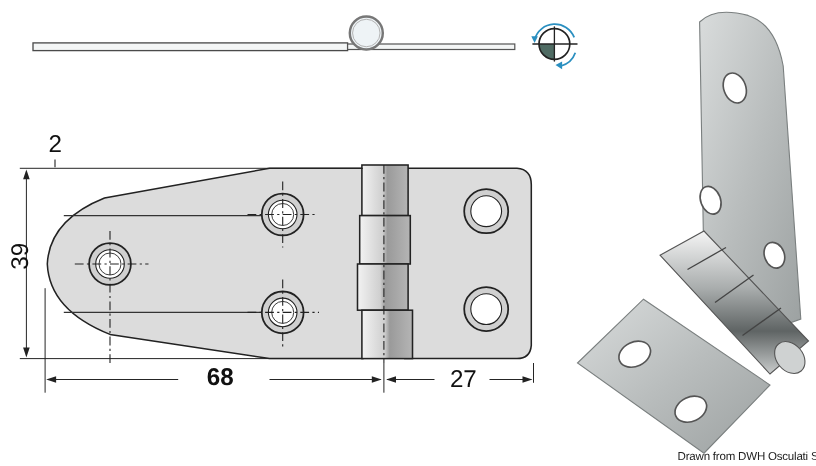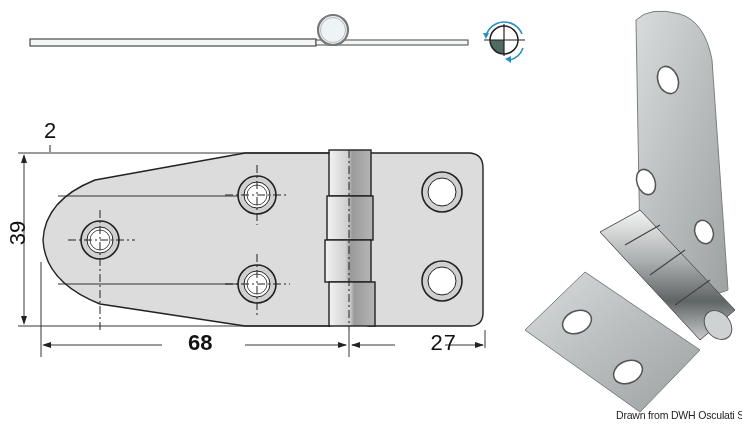--- a/index.html
+++ b/index.html
@@ -107,21 +107,21 @@
 
   <line x1="352" y1="345" x2="395" y2="345" stroke="#222" stroke-width="0.9"></line>
   <line x1="445" y1="345" x2="483" y2="345" stroke="#222" stroke-width="0.9"></line>
   <polygon points="351,345 360,342 360,348" fill="#222"></polygon>
   <polygon points="484,345 475,342 475,348" fill="#222"></polygon>
 </svg>
 
 <span class="dim-label" style="left:44px; top:120px;">2</span>
 <span class="dim-label" style="left:6px; top:222px; transform: rotate(-90deg); transform-origin: 50% 50%;">39</span>
 <span class="dim-label" style="left:188px; top:332px;font-weight:bold;">68</span>
-<span class="dim-label" style="left:430px; top:334px;font-family:Liberation Mono, monospace;">27</span>
+<span class="dim-label" style="left:409px; top:334px;">27</span>
 
 <svg class="layer" width="742" height="424" viewBox="0 0 742 424">
   <defs>
     <linearGradient id="plateGrad" x1="0" x2="1" y1="0" y2="1">
       <stop offset="0" stop-color="#d9dcdc"></stop>
       <stop offset="0.5" stop-color="#b9bdbd"></stop>
       <stop offset="1" stop-color="#9ca1a1"></stop>
     </linearGradient>
     <linearGradient id="barrelGrad" x1="0" x2="0" y1="0" y2="1">
       <stop offset="0" stop-color="#f5f5f5"></stop>

